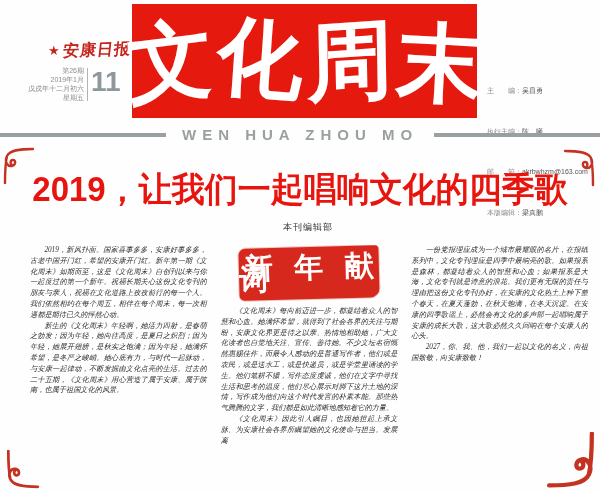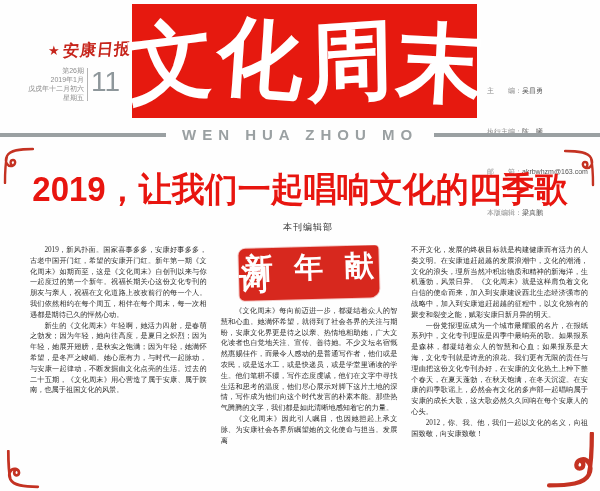--- a/index.html
+++ b/index.html
@@ -10,21 +10,21 @@
   .page{position:relative;width:600px;height:491px;background:#fefefe;overflow:hidden;
         font-family:"Liberation Serif","DejaVu Serif",serif;}
   
   .logo{position:absolute;left:48px;top:40px;display:flex;align-items:center;gap:3px;color:#c6241b;}
   .logo-star{font-size:13px;line-height:1;}
   .logo-text{font-size:16px;font-weight:bold;transform:skewX(-8deg) rotate(-2deg);letter-spacing:1px;}
   .issue{position:absolute;left:26px;top:66px;width:58px;text-align:right;
          font-size:7px;line-height:9px;color:#8d8d8d;font-family:"Liberation Sans",sans-serif;}
   .issue-divider{position:absolute;left:87px;top:68px;width:1px;height:33px;background:#b4b4b4;}
   .page-num{position:absolute;left:91px;top:64px;font-size:28px;line-height:36px;color:#8e979b;
-            font-family:"Liberation Sans",sans-serif;font-weight:400;}
+            font-family:"Liberation Sans",sans-serif;font-weight:700;}
   .masthead{position:absolute;left:132px;top:4px;width:345px;height:114px;background:var(--masthead-red);
             display:flex;align-items:center;justify-content:center;gap:4px;}
   .mc{color:#fff;font-size:86px;line-height:1;font-weight:bold;font-family:"DejaVu Serif",serif;}
   .mc0{transform:rotate(-7deg) skewX(-4deg);}
   .mc1{transform:rotate(4deg) translateY(-3px);}
   .mc2{transform:rotate(-4deg) skewX(-3deg);}
   .mc3{transform:rotate(3deg) translateY(2px);}
   .staff{position:absolute;left:487px;top:57px;font-size:7px;line-height:13.5px;color:#777;
          font-family:"Liberation Sans",sans-serif;white-space:pre;}
   .staff-label{color:#8a8a8a;}
@@ -45,21 +45,21 @@
   .headline{position:absolute;left:0;top:168px;width:600px;margin:0;text-align:center;
             font-size:33px;line-height:44px;font-weight:900;color:var(--headline-red);
             font-family:"Liberation Sans","DejaVu Sans",sans-serif;letter-spacing:0;
             transform:scaleY(1.04);}
   .byline{position:absolute;left:0;top:221px;width:600px;text-align:center;
           font-size:9px;color:#333;letter-spacing:1px;padding-left:8px;}
   
   .body-cols{position:absolute;left:30px;top:245px;width:558px;height:246px;
              display:flex;gap:14px;overflow:hidden;}
   .col{flex:1;font-size:7.2px;line-height:10.8px;text-align:justify;color:var(--ink);}
-  .col p{margin:0;text-indent:2em;}
+  .col p{margin:0;text-indent:2em;font-style:italic;}
   .col p.cont{text-indent:0;}
   .seal{width:140px;height:52px;margin:2px auto 7px;background:var(--seal-red);color:#fff;
         display:flex;align-items:center;justify-content:center;
         font-size:29px;font-weight:bold;letter-spacing:5px;text-indent:5px;
         font-family:"DejaVu Serif",serif;border-radius:7px 4px 9px 5px;
         transform:rotate(-1.5deg);box-shadow:0 0 0 1px rgba(215,40,30,.25);}
 </style>
 </head>
 <body>
 
@@ -119,19 +119,18 @@
     <div class="col">
       <p>2019，新风扑面。国家喜事多多，安康好事多多，古老中国开门红，希望的安康开门红。新年第一期《文化周末》如期而至，这是《文化周末》自创刊以来与你一起度过的第一个新年。祝福长期关心这份文化专刊的朋友与亲人，祝福在文化道路上孜孜前行的每一个人。我们依然相约在每个周五，相伴在每个周末，每一次相遇都是期待已久的怦然心动。</p>
       <p>新生的《文化周末》年轻啊，她活力四射，是春萌之勃发；因为年轻，她向往高度，是夏日之炽烈；因为年轻，她展开翅膀，是秋实之饱满；因为年轻，她满怀希望，是冬严之峻峭。她心底有力，与时代一起脉动，与安康一起律动，不断发掘由文化点亮的生活。过去的二十五期，《文化周末》用心营造了属于安康、属于陕南，也属于祖国文化的风景。</p>
     </div>
     <div class="col">
       <div class="seal">新年献词</div>
       <p>《文化周末》每向前迈进一步，都凝结着众人的智慧和心血。她满怀希望，就得到了社会各界的关注与期盼，安康文化界更是待之以亲、热情地相助她，广大文化读者也自觉地关注、宣传、善待她。不少文坛名宿慨然惠赐佳作，而最令人感动的是普通写作者，他们或是农民，或是送水工，或是快递员，或是学堂里诵读的学生。他们笔耕不辍，写作态度虔诚，他们在文字中寻找生活和思考的温度，他们尽心展示对脚下这片土地的深情，写作成为他们向这个时代发言的朴素本能。那些热气腾腾的文字，我们都是如此清晰地感知着它的力量。</p>
       <p>《文化周末》因此引人瞩目，也因她担起上承文脉、为安康社会各界所瞩望她的文化使命与担当。发展离</p>
     </div>
     <div class="col">
-      <p class="cont">不开文化，发展的终极目标就是构建健康而有活力的人类文明。在安康追赶超越的发展浪潮中，文化的潮涌，文化的浪头，理所当然冲积出物质和精神的新海洋，生机蓬勃，风景日异。《文化周末》就是这样肩负着文化自信的使命而来，加入到安康建设西北生态经济强市的战略中，加入到安康追赶超越的征程中，以文化独有的聚变和裂变之能，赋彩安康日新月异的明天。</p>
       <p>一份党报理应成为一个城市最耀眼的名片，在报纸系列中，文化专刊理应是四季中最响亮的歌。如果报系是森林，都凝结着众人的智慧和心血；如果报系是大海，文化专刊就是诗意的浪花。我们更有无限的责任与理由把这份文化专刊办好，在安康的文化热土上种下整个春天，在夏天蓬勃，在秋天饱满，在冬天沉淀。在安康的四季歌谣上，必然会有文化的多声部一起唱响属于安康的成长大歌，这大歌必然久久回响在每个安康人的心头。</p>
-      <p>2012，你、我、他，我们一起以文化的名义，向祖国致敬，向安康致敬！</p>
+      <p>2027，你、我、他，我们一起以文化的名义，向祖国致敬，向安康致敬！</p>
     </div>
   </div>
 
 </div>
 
 </body></html>

